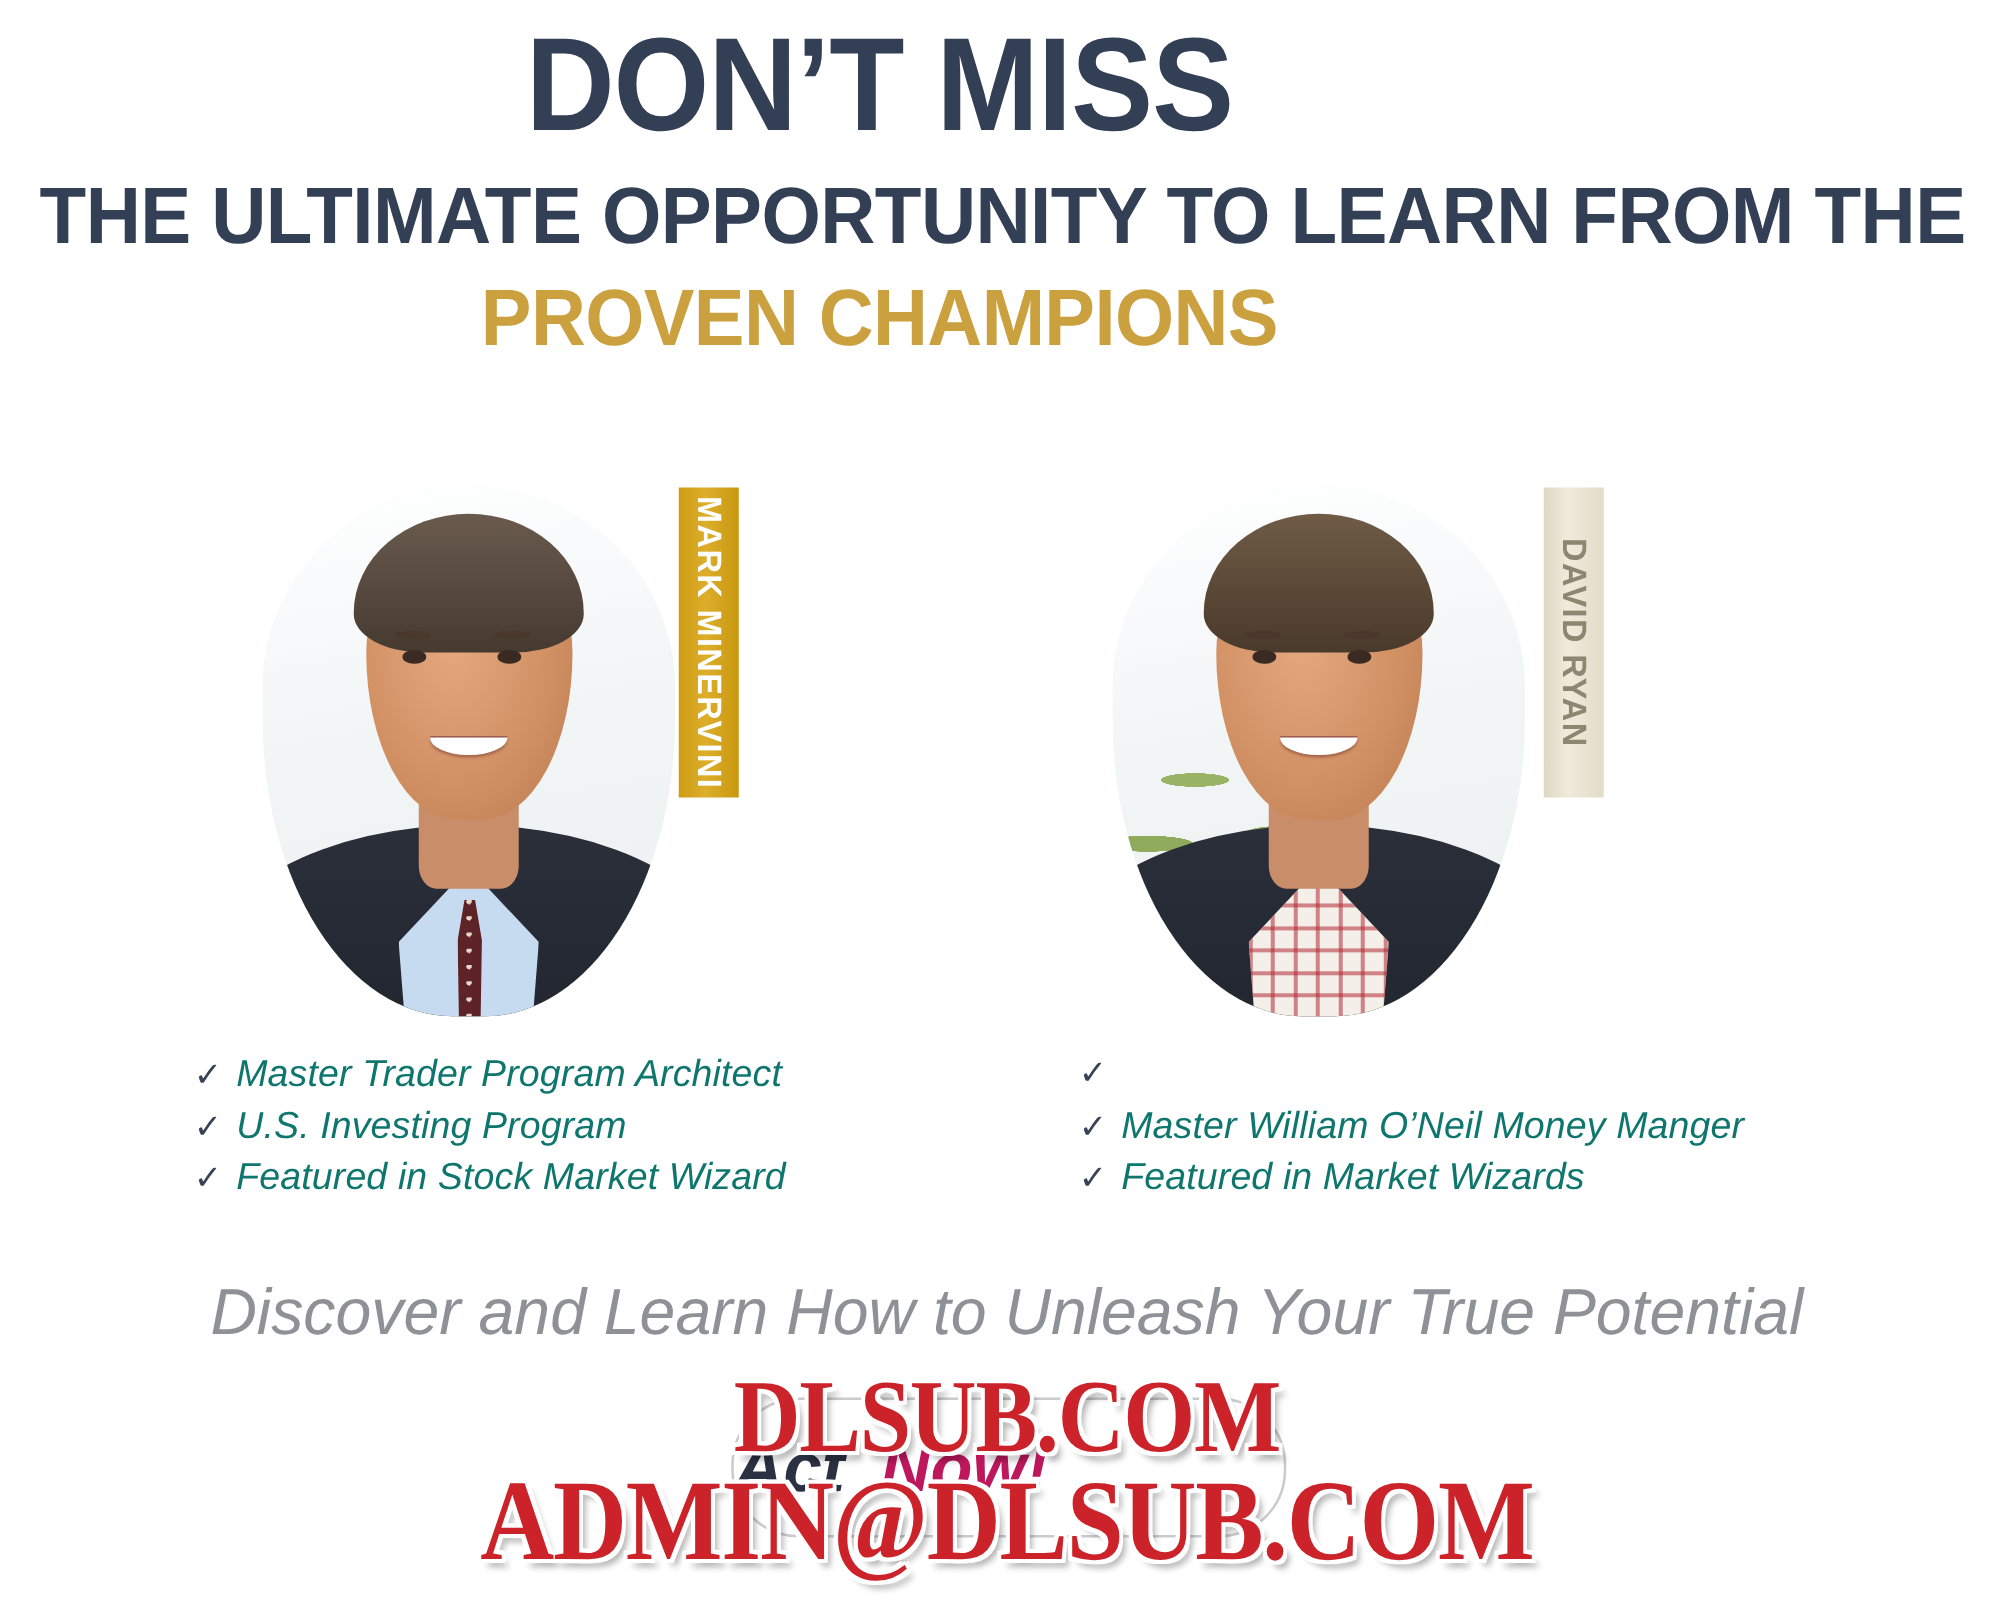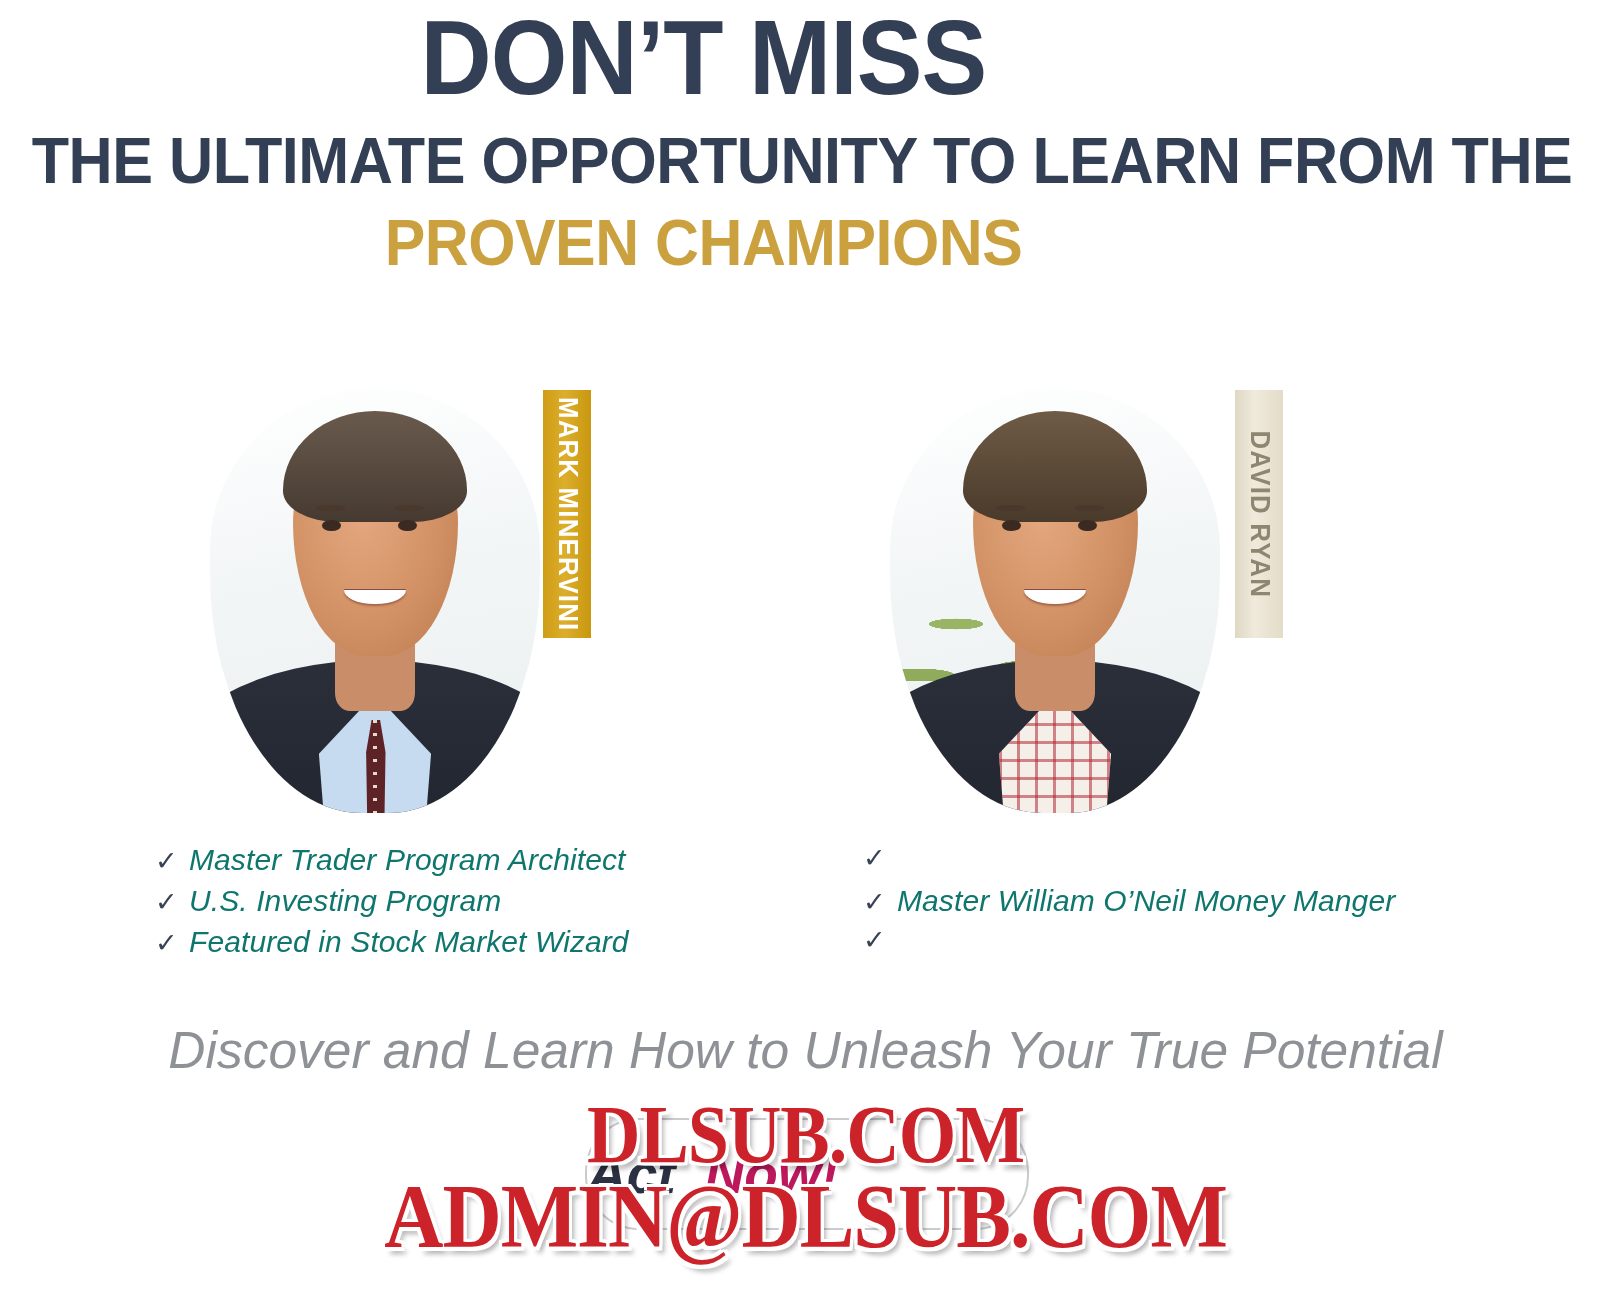--- a/index.html
+++ b/index.html
@@ -16,21 +16,21 @@
     -webkit-font-smoothing: antialiased;
   }
 
   
   .headline {
     position: absolute;
     top: 0;
     left: 0;
     width: 1407px;
     text-align: center;
-    padding-top: 1px;
+    padding-top: 12px;
   }
   .hl-line1 {
     font-family: "Liberation Sans", sans-serif;
     font-weight: bold;
     font-size: 106px;
     line-height: 112px;
     letter-spacing: -1px;
     color: #333F55;
     transform: scaleX(0.93);
     transform-origin: center top;
@@ -428,20 +428,21 @@
   <div class="bullet-col right">
     <div class="bullet-row">
       <span class="check-icon">✓</span>
     </div>
     <div class="bullet-row">
       <span class="check-icon">✓</span>
       <span class="bullet-text">Master William O’Neil Money Manger</span>
     </div>
     <div class="bullet-row">
       <span class="check-icon">✓</span>
+      <span class="bullet-text">Featured in Market Wizards</span>
     </div>
   </div>
 </div>
 
 <div class="tagline">Discover and Learn How to Unleash Your True Potential</div>
 
 <div class="cta-button">
   <span class="cta-act">Act</span>
   <span class="cta-now">Now!</span>
 </div>

